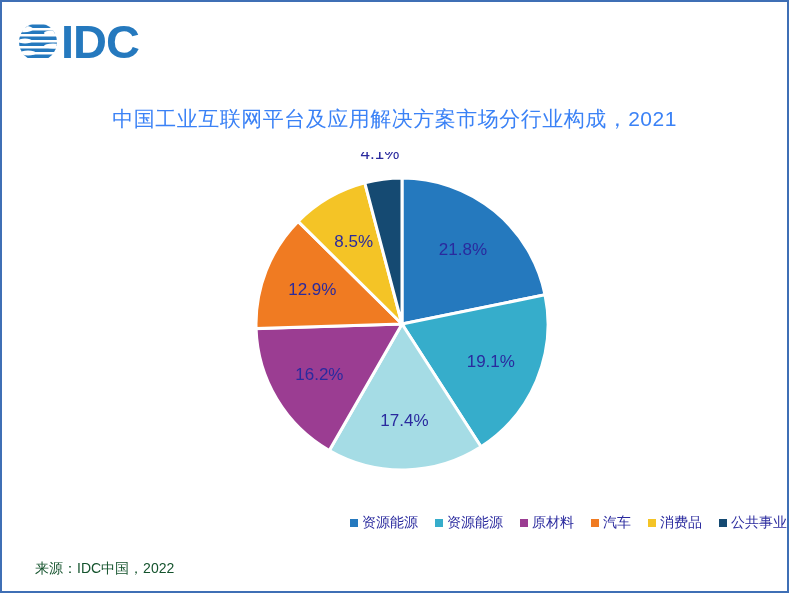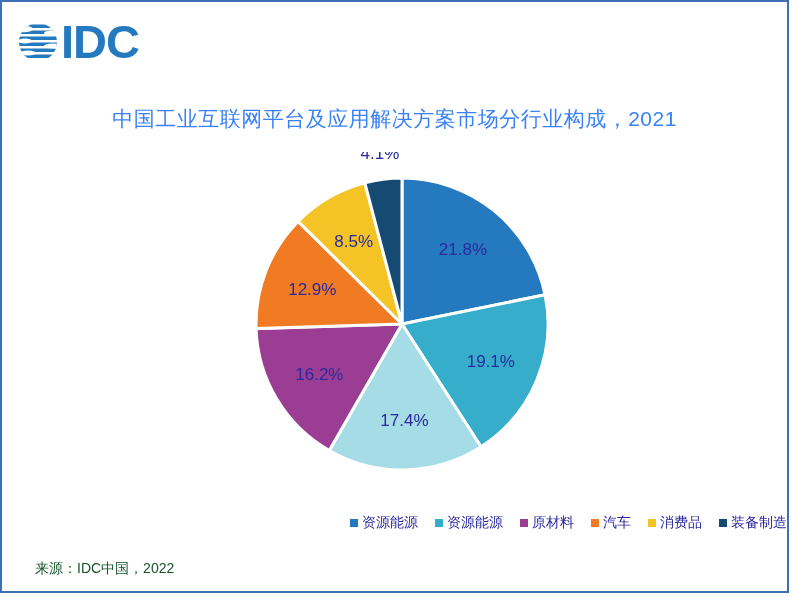--- a/index.html
+++ b/index.html
@@ -186,19 +186,19 @@
       <div class="legend-item">
         <span class="legend-swatch" style="background: rgb(240, 123, 34);"></span>
         <span class="legend-label">汽车</span>
       </div>
       <div class="legend-item">
         <span class="legend-swatch" style="background: rgb(244, 196, 38);"></span>
         <span class="legend-label">消费品</span>
       </div>
       <div class="legend-item">
         <span class="legend-swatch" style="background: rgb(21, 74, 114);"></span>
-        <span class="legend-label">装备制造</span>
+        <span class="legend-label">公共事业</span>
       </div>
     </div>
 
   <div class="source">来源：IDC中国，2022</div>
 
 </div>
 
 </body></html>

